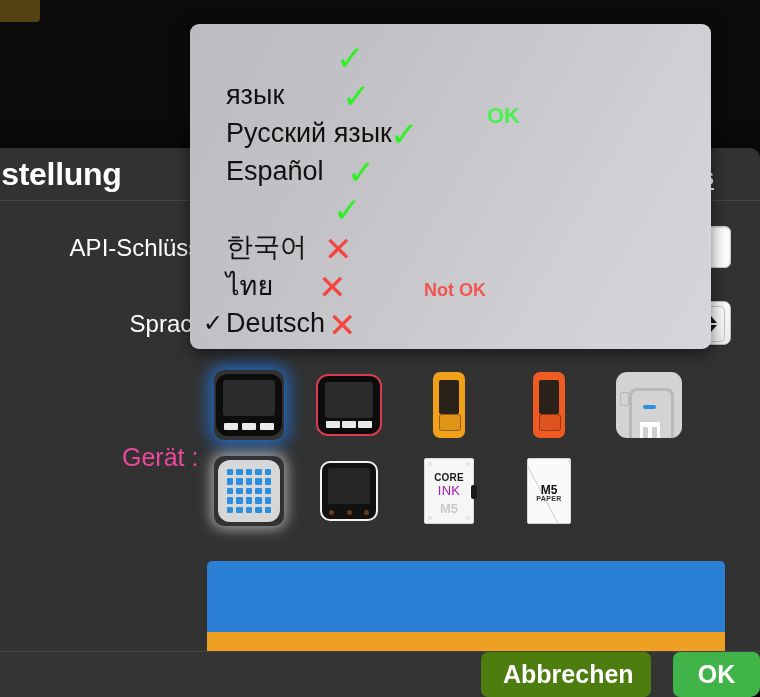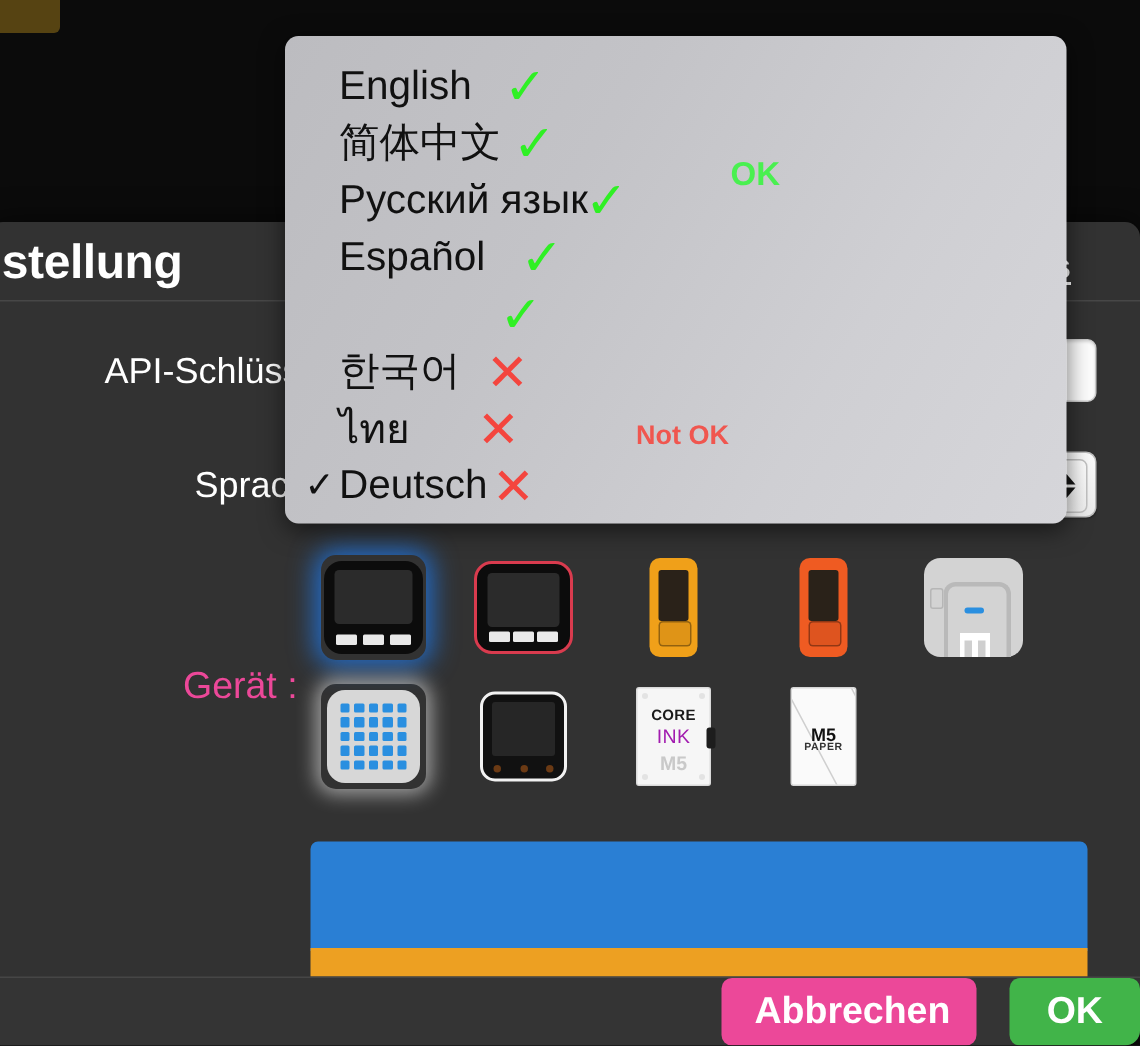--- a/index.html
+++ b/index.html
@@ -127,21 +127,21 @@
   
   #footer{
     position:absolute;left:0;right:0;bottom:0;height:45px;
     background:#343434;border-top:1px solid #464646;
   }
   .btn{
     position:absolute;bottom:-9px;height:45px;border-radius:7px;border:0;
     color:#fff;font-size:25px;font-weight:bold;
     font-family:inherit;cursor:pointer;padding:0 22px;
   }
-  #btn-cancel{left:481px;width:170px;background:#ec4899;}
+  #btn-cancel{left:481px;width:170px;background:#4d7c0f;}
   #btn-ok{left:673px;width:87px;background:#41b449;}
 
   
   #lang-dropdown{
     position:absolute;left:190px;top:24px;width:521px;height:325px;
     border-radius:9px;
     background:linear-gradient(120deg,#bcbcc0 0%,#c3c3c7 35%,#cfcfd3 70%,#d6d6da 100%);
     box-shadow:0 4px 16px rgba(0,0,0,.55);
     overflow:hidden;
   }
@@ -309,27 +309,23 @@
   <div id="bar-blue" style="left:215px;top:413px;"></div>
   <div id="bar-orange" style="left:215px;top:484px;"></div>
 
   <div id="footer">
     <button class="btn" id="btn-cancel" style="bottom:0;left:489px;">Abbrechen</button>
     <button class="btn" id="btn-ok" style="bottom:0;left:681px;">OK</button>
   </div>
 </div>
 
 <div id="lang-dropdown">
-  <div class="lang-item" style="top:14px;left:10px;">
-    <span class="lang-check"></span>
-    <span class="lang-name">English</span>
-  </div>
   <div class="lang-item" style="top:52px;left:10px;">
     <span class="lang-check"></span>
-    <span class="lang-name">简体中文</span>
+    <span class="lang-name">язык</span>
   </div>
   <div class="lang-item" style="top:90px;left:10px;">
     <span class="lang-check"></span>
     <span class="lang-name">Русский язык</span>
   </div>
   <div class="lang-item" style="top:128px;left:10px;">
     <span class="lang-check"></span>
     <span class="lang-name">Español</span>
   </div>
   <div class="lang-item" style="top:204px;left:10px;">

